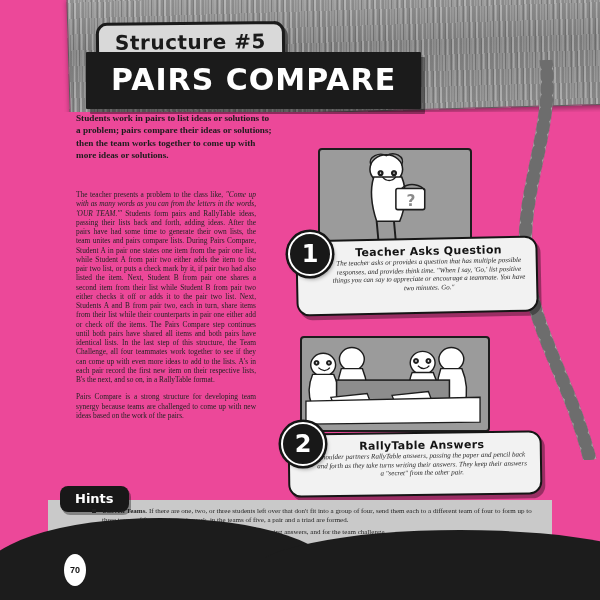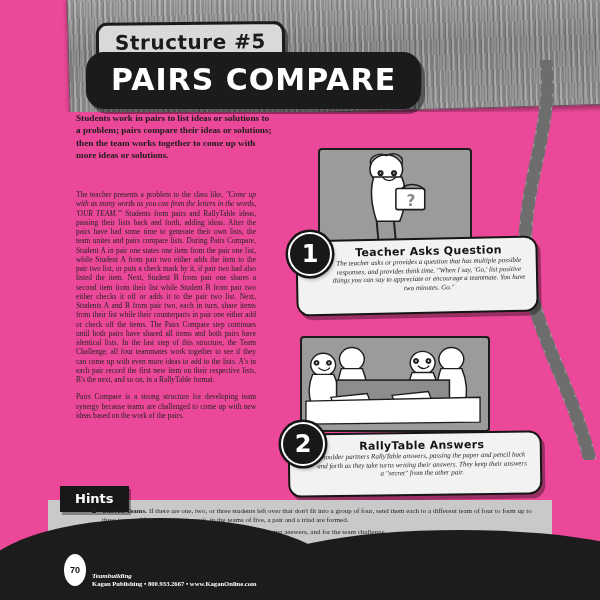--- a/index.html
+++ b/index.html
@@ -39,21 +39,21 @@
     padding:5px 16px 7px;
     box-shadow:3px 4px 0 rgba(0,0,0,.45);
     transform:rotate(-0.6deg);
   }
   .plate-struct span{
     font-family:"DejaVu Sans", sans-serif;font-weight:bold;font-size:20px;
     color:#1b1b1b;letter-spacing:.5px;
   }
   .plate-title{
     position:absolute;left:86px;top:52px;
-    background:#1b1b1b;border:3px solid #1b1b1b;border-radius:18px;
+    background:#1b1b1b;border:3px solid #1b1b1b;border-radius:1px;
     padding:7px 22px 9px;
     box-shadow:4px 5px 0 rgba(0,0,0,.4);
   }
   .plate-title span{
     font-family:"DejaVu Sans", sans-serif;font-weight:bold;font-size:30px;
     color:#ffffff;letter-spacing:1px;
   }
 
   
   .rope{position:absolute;right:0;top:60px;width:150px;height:400px;pointer-events:none;}
@@ -105,21 +105,21 @@
   .card-inner{padding:5px 10px 4px 34px;}
   .card-inner.two{padding:5px 12px 4px 26px;}
 
   
   .hints-band{
     position:absolute;left:48px;top:500px;width:504px;height:58px;
     background:#c9c9c9;
   }
   .hints-badge{
     position:absolute;left:60px;top:486px;
-    background:#181818;border-radius:0;padding:3px 15px 5px;
+    background:#181818;border-radius:8px;padding:3px 15px 5px;
     box-shadow:2px 3px 0 rgba(0,0,0,.35);
   }
   .hints-badge span{
     font-family:"DejaVu Sans", sans-serif;font-weight:bold;font-size:13px;color:#fff;
   }
   .hint-list{position:absolute;left:92px;top:507px;width:440px;}
   .hint-item{
     position:relative;padding-left:10px;margin-bottom:3px;
     font-size:7px;line-height:8.8px;color:#1f1f1f;
   }
@@ -253,18 +253,14 @@
     <div class="hint-item">
       <span class="sq"></span>
       <b>Time It.</b><span> Give students a time limit for the pair work, comparing answers, and for the team challenge.</span>
     </div>
   </div>
 
   <div class="footer-hill"></div>
   <div class="footer-hill2"></div>
   <div class="footer-black"></div>
   <div class="pagenum">70</div>
-  <div class="foot-txt">
-    <div class="l1">Teambuilding</div>
-    <div class="l2">Kagan Publishing • 800.933.2667 • www.KaganOnline.com</div>
-  </div>
 
 </div>
 
 </body></html>

